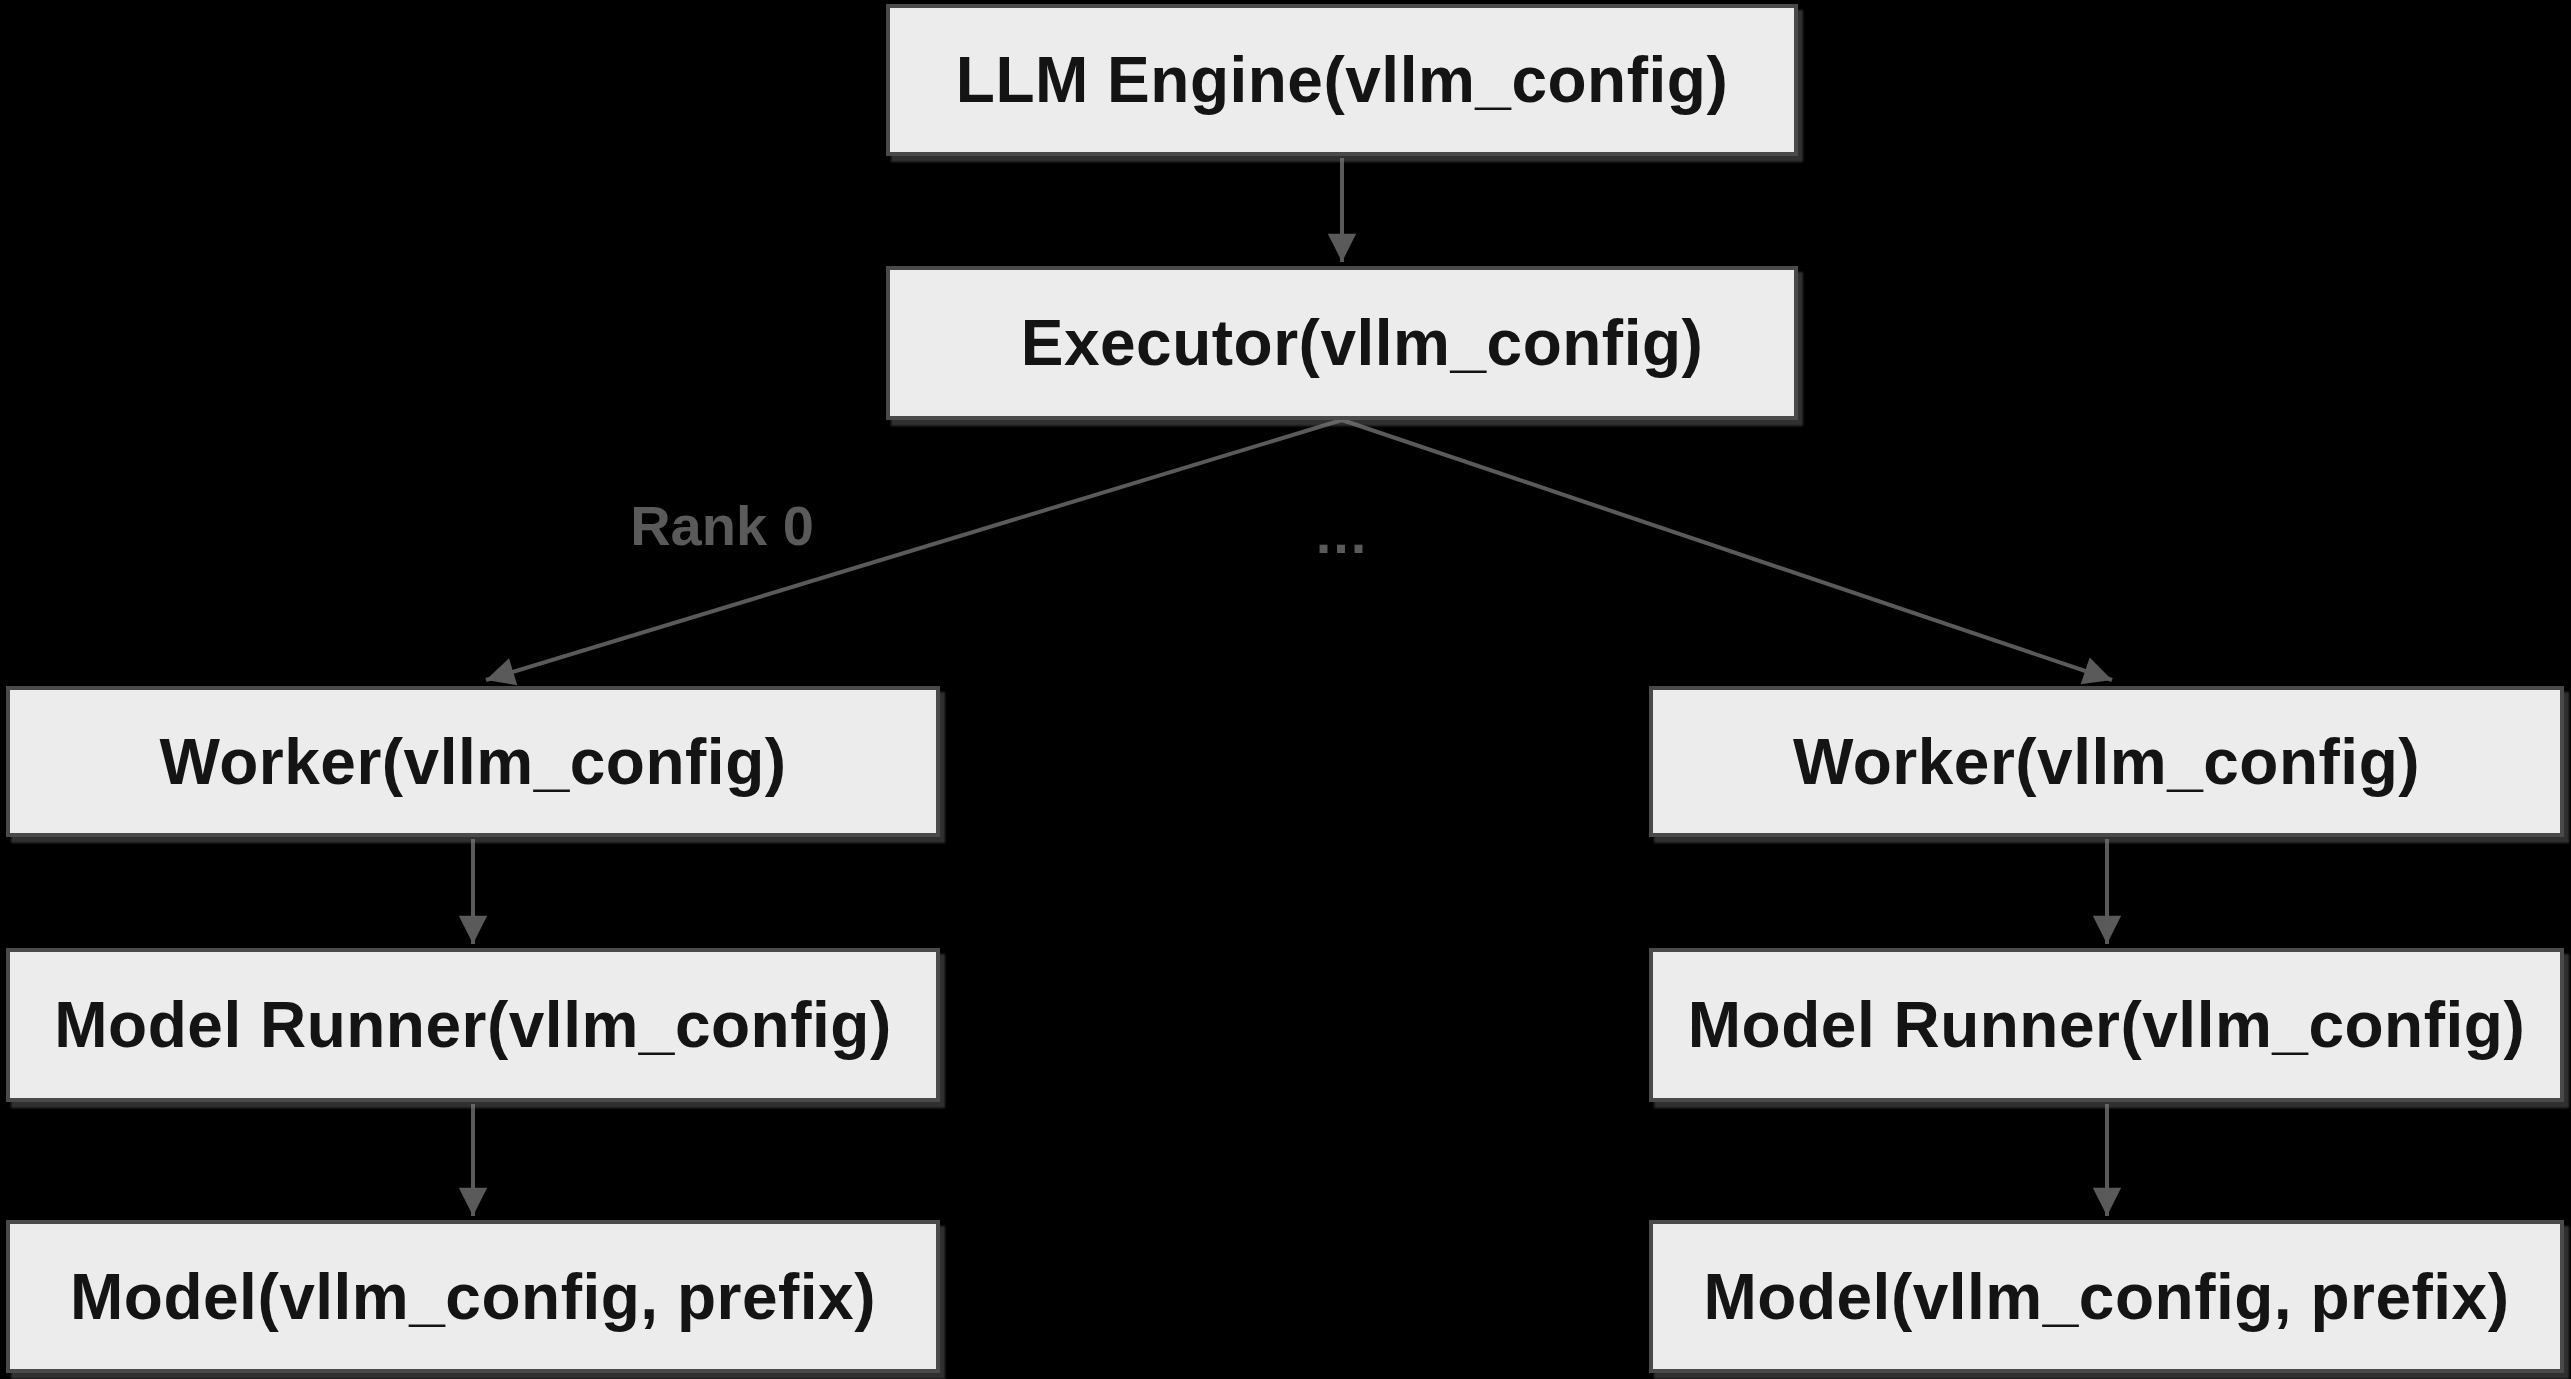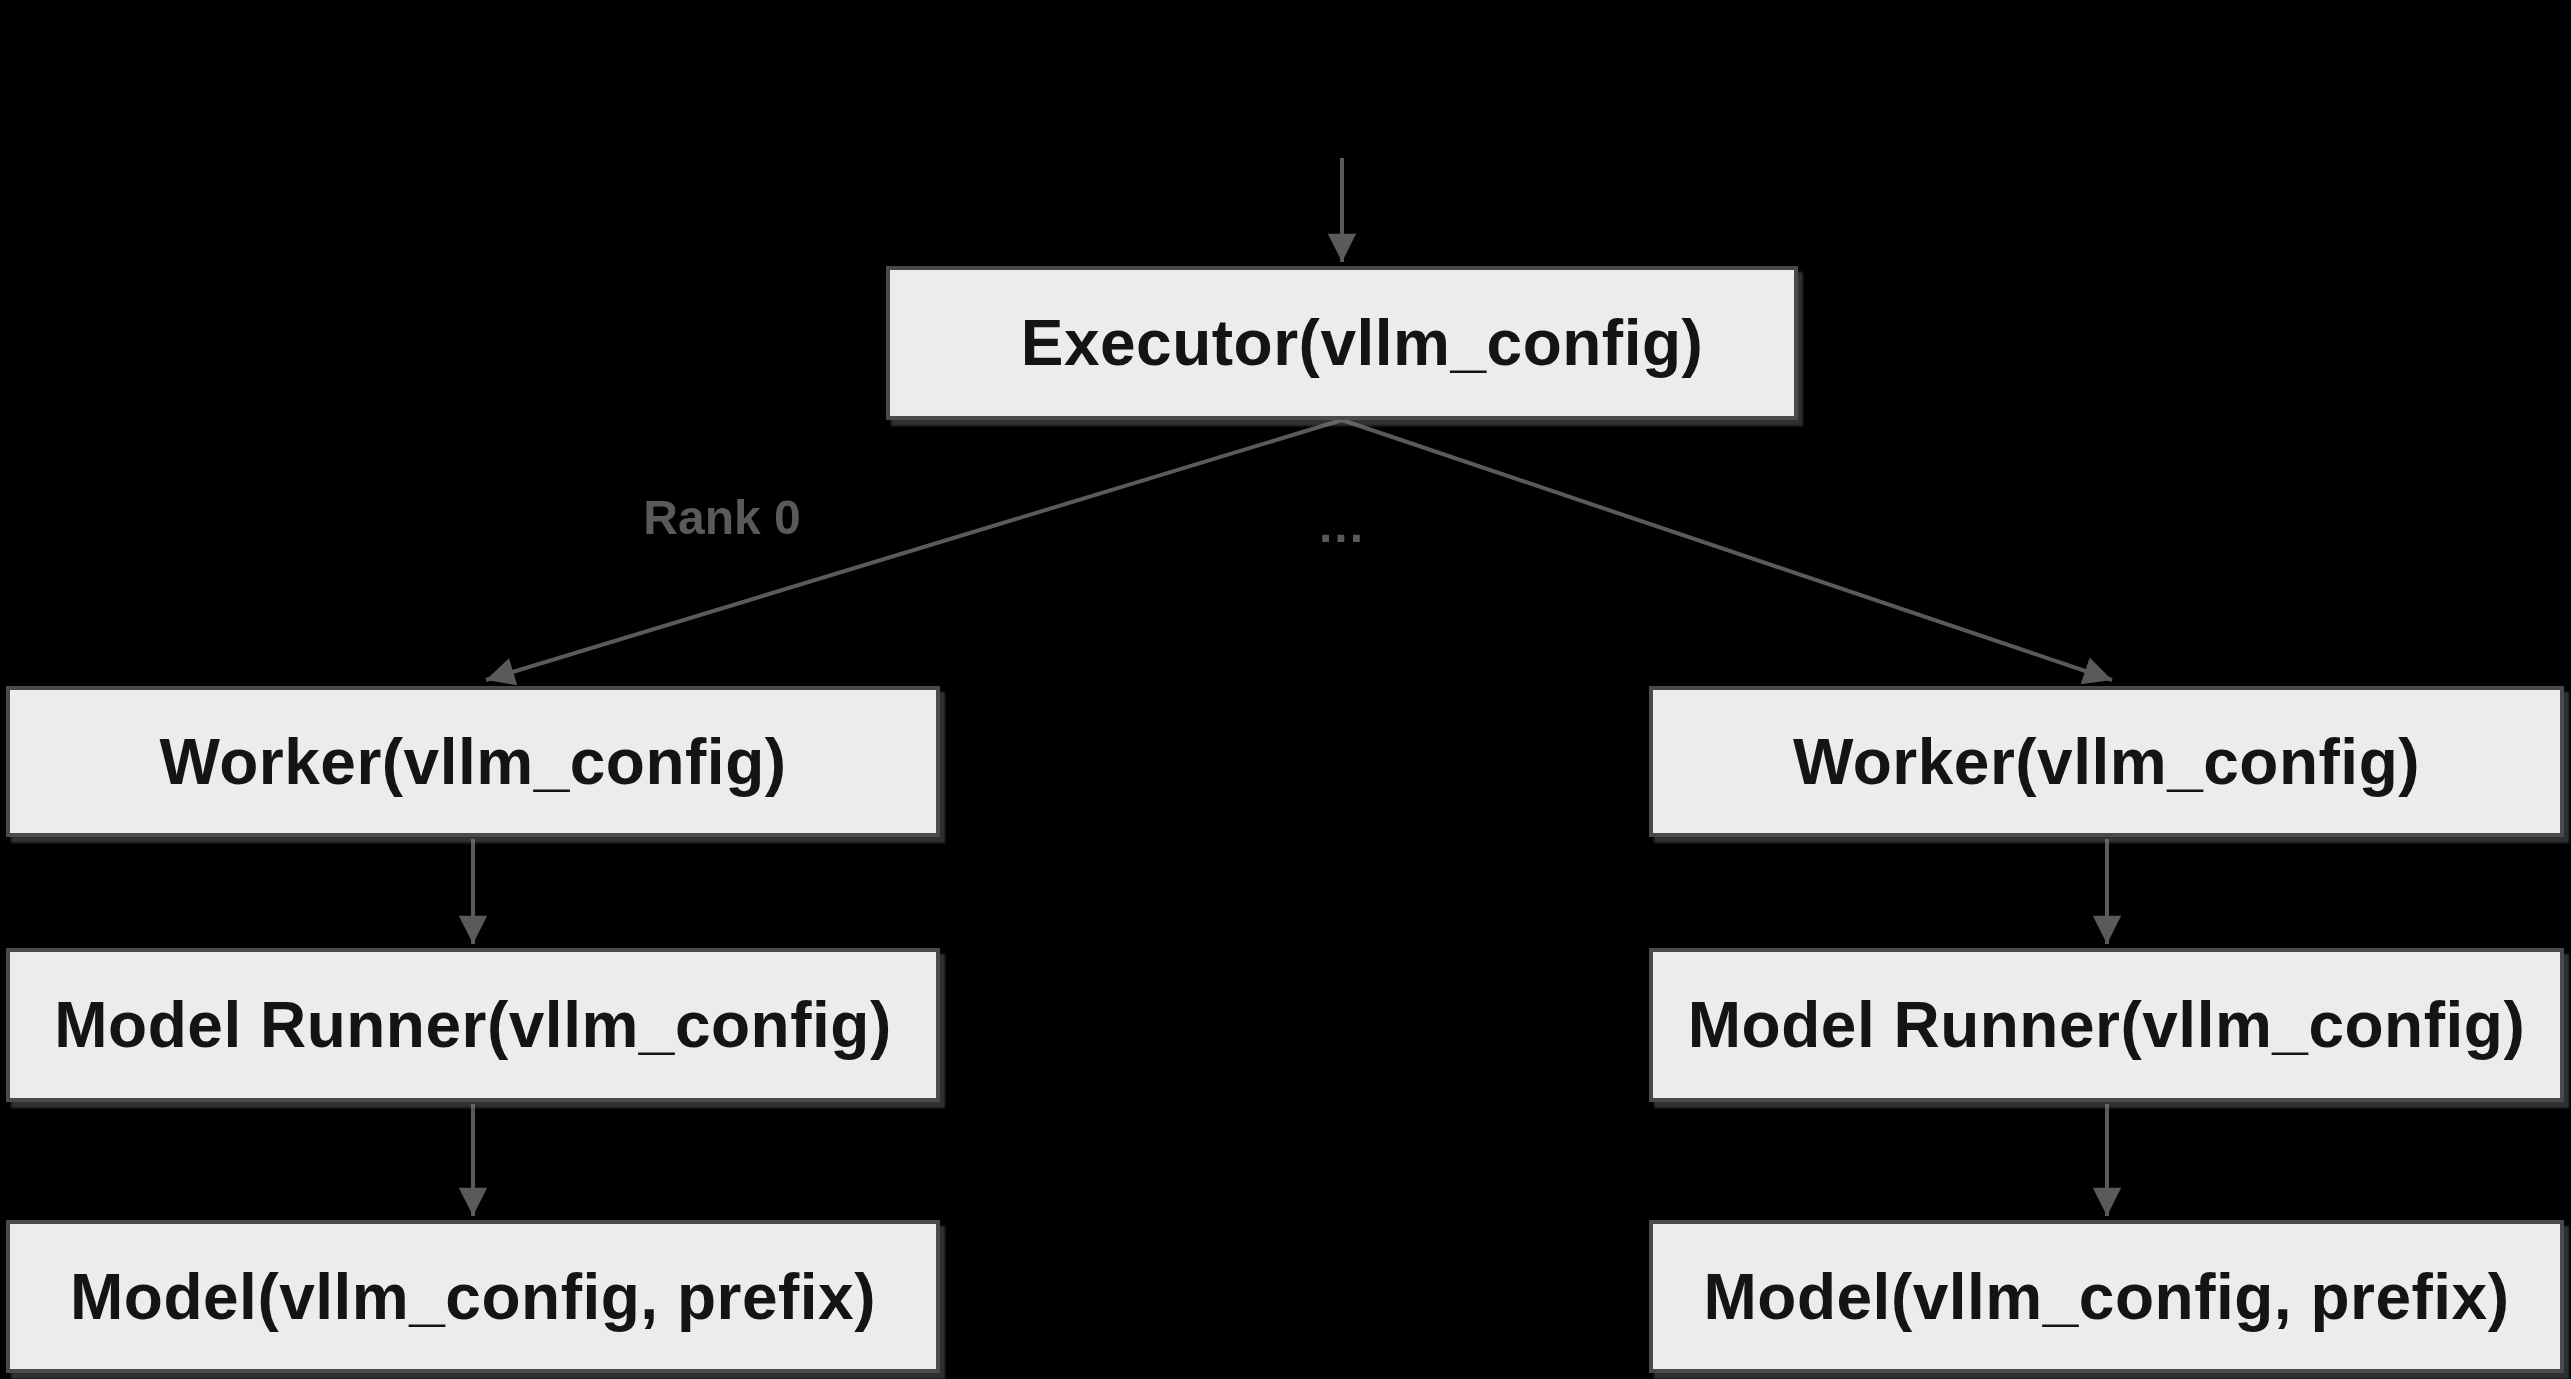--- a/index.html
+++ b/index.html
@@ -55,23 +55,24 @@
   .node-worker-rank0     { left: 6px;    top: 686px;  width: 934px; height: 151px; }
   .node-worker-rankn     { left: 1649px; top: 686px;  width: 915px; height: 151px; }
   .node-runner-rank0     { left: 6px;    top: 948px;  width: 934px; height: 154px; }
   .node-runner-rankn     { left: 1649px; top: 948px;  width: 915px; height: 154px; }
   .node-model-rank0      { left: 6px;    top: 1220px; width: 934px; height: 153px; }
   .node-model-rankn      { left: 1649px; top: 1220px; width: 915px; height: 153px; }
   .edge-label {
     position: absolute;
     transform: translate(-50%, -50%);
     color: var(--edge-label);
-    font-size: 48px;
+    font-size: 56px;
     font-weight: 700;
     white-space: nowrap;
+    margin-top: 8px;
   }
   .edge-label-rank0 { left: 722px;  top: 517px; }
   .edge-label-dots  { left: 1342px; top: 525px; letter-spacing: 2px; }
   .edge-label-rankn { left: 1977px; top: 517px; }
 </style>
 </head>
 <body>
 
 <div class="canvas">
 
@@ -83,20 +84,23 @@
     </defs>
     <line x1="1342" y1="158" x2="1342" y2="262" marker-end="url(#arrow)"></line>
     <line x1="1342" y1="420" x2="486" y2="680" marker-end="url(#arrow)"></line>
     <line x1="1342" y1="420" x2="2112" y2="680" marker-end="url(#arrow)"></line>
     <line x1="473" y1="839" x2="473" y2="944" marker-end="url(#arrow)"></line>
     <line x1="473" y1="1104" x2="473" y2="1216" marker-end="url(#arrow)"></line>
     <line x1="2107" y1="839" x2="2107" y2="944" marker-end="url(#arrow)"></line>
     <line x1="2107" y1="1104" x2="2107" y2="1216" marker-end="url(#arrow)"></line>
   </svg>
 
+  <div class="node node-llm-engine">
+    <span>LLM Engine(vllm_config)</span>
+  </div>
 
   <div class="node node-executor">
     <span>Executor(vllm_config)</span>
   </div>
 
   <div class="node node-worker-rank0">
     <span>Worker(vllm_config)</span>
   </div>
 
   <div class="node node-worker-rankn">

